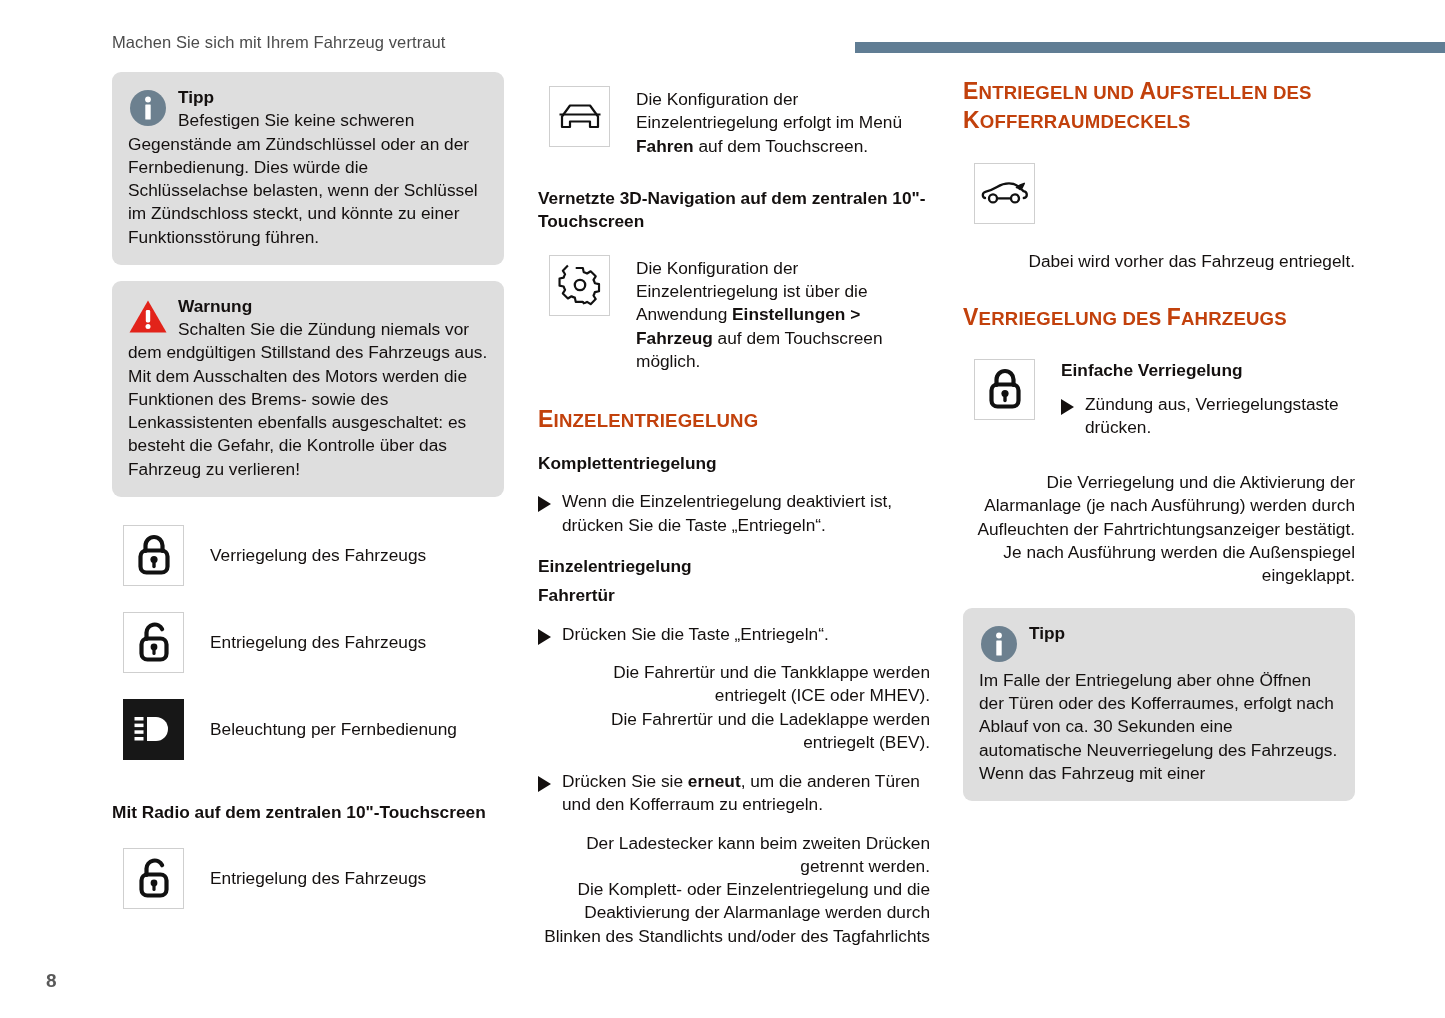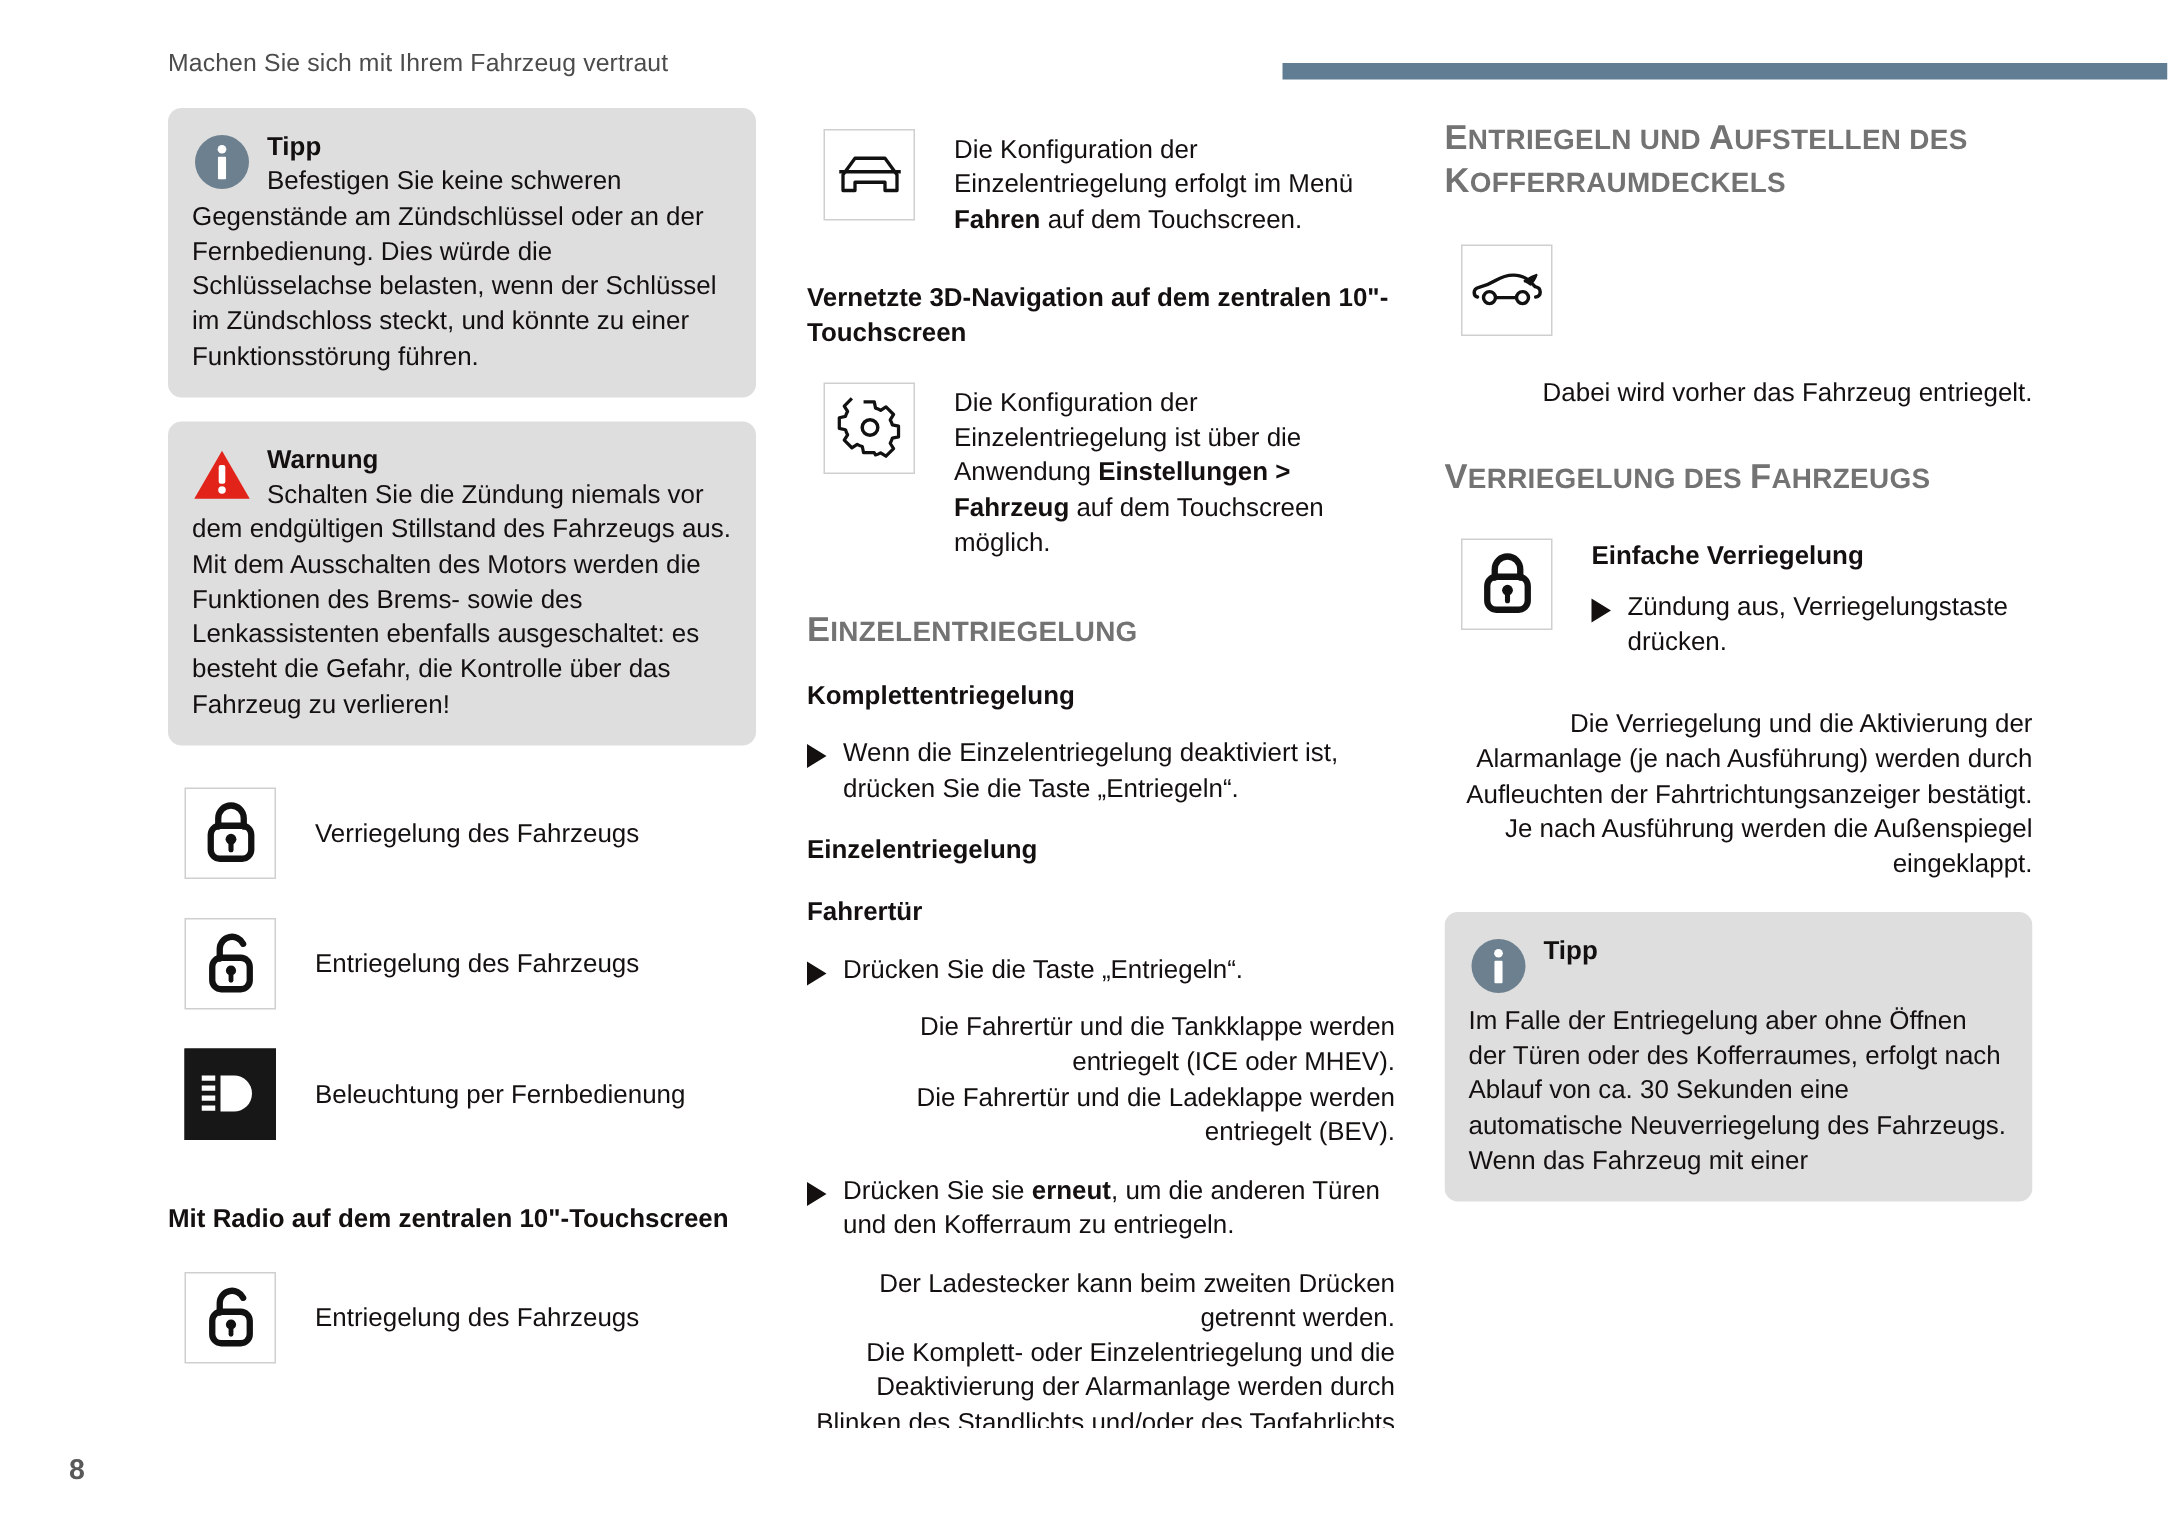--- a/index.html
+++ b/index.html
@@ -88,21 +88,21 @@
     width: 40px; height: 40px;
     margin: 2px 10px 2px 0;
   }
   .badge svg { display: block; width: 40px; height: 40px; }
 
   
   .h1 {
     font-weight: bold;
     font-size: 23px;
     line-height: 1.28;
-    color: #737373;
+    color: #c2410c;
     margin: 0;
     letter-spacing: 0.2px;
   }
   .h1 .cap { font-size: 23px; }
   .h1 .sc  { font-size: 18.6px; }
   .h2 {
     font-weight: bold;
     font-size: 17.3px;
     line-height: 1.33;
     color: #14100f;
@@ -293,21 +293,21 @@
       </div>
 
       <div class="h2" style="margin-top:18px">Komplettentriegelung</div>
 
       <div class="bullet" style="margin-top:15px">
         <span class="tri"></span>
         <span class="btext">Wenn die Einzelentriegelung deaktiviert ist, drücken Sie die Taste „Entriegeln“.</span>
       </div>
 
       <div class="h2" style="margin-top:18px">Einzelentriegelung</div>
-      <div class="h2" style="margin-top:18px">Fahrertür</div>
+      <div class="h2" style="margin-top:6px">Fahrertür</div>
 
       <div class="bullet" style="margin-top:16px">
         <span class="tri"></span>
         <span class="btext">Drücken Sie die Taste „Entriegeln“.</span>
       </div>
 
       <p class="body-text sp-before">Die Fahrertür und die Tankklappe werden entriegelt (ICE oder MHEV).</p>
       <p class="body-text">Die Fahrertür und die Ladeklappe werden entriegelt (BEV).</p>
 
       <div class="bullet" style="margin-top:16px">

